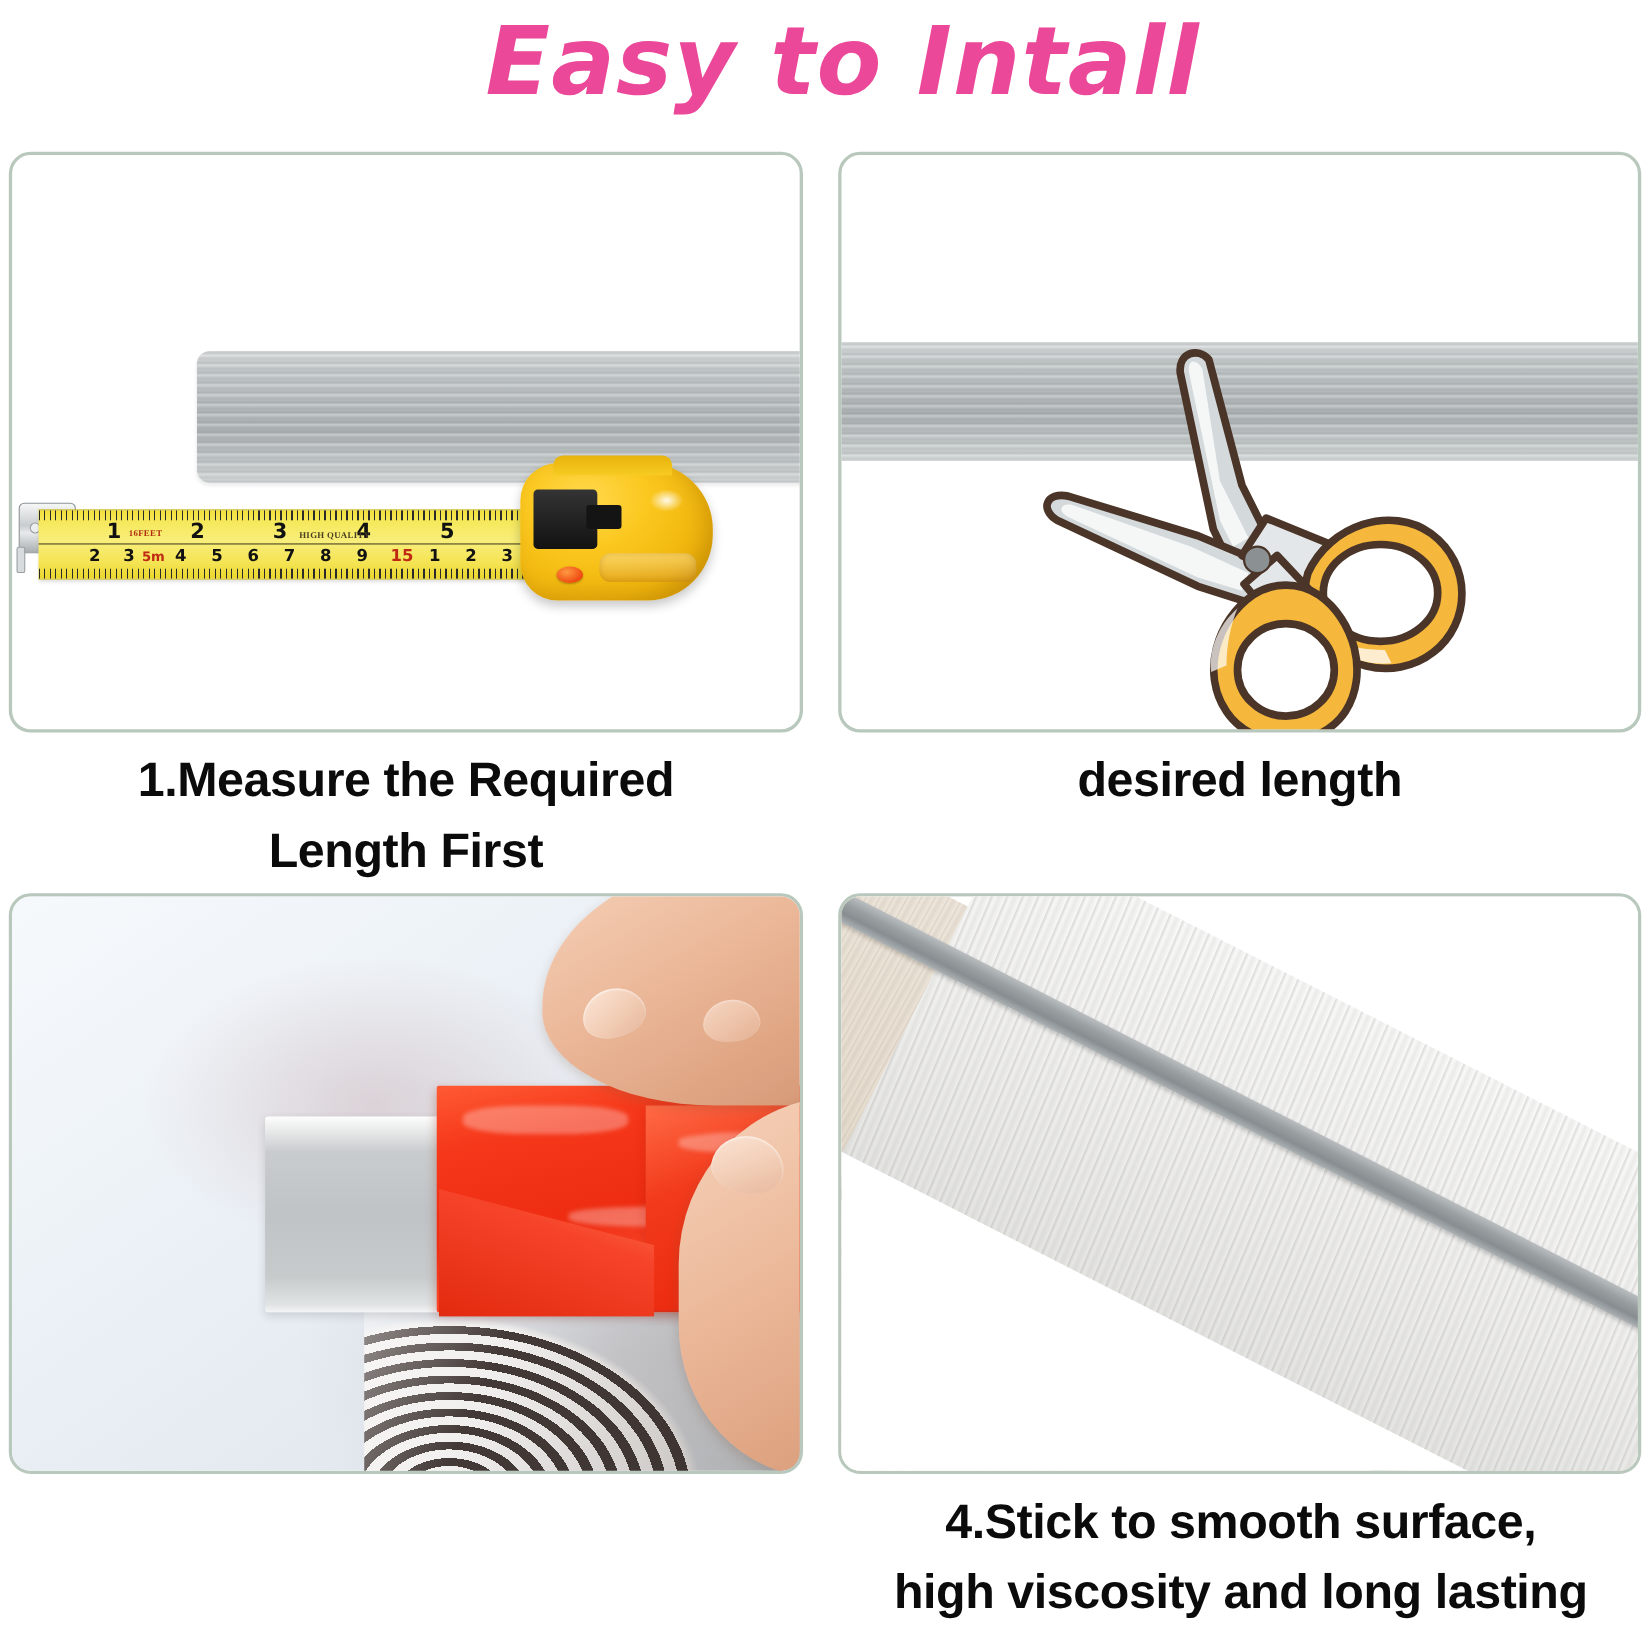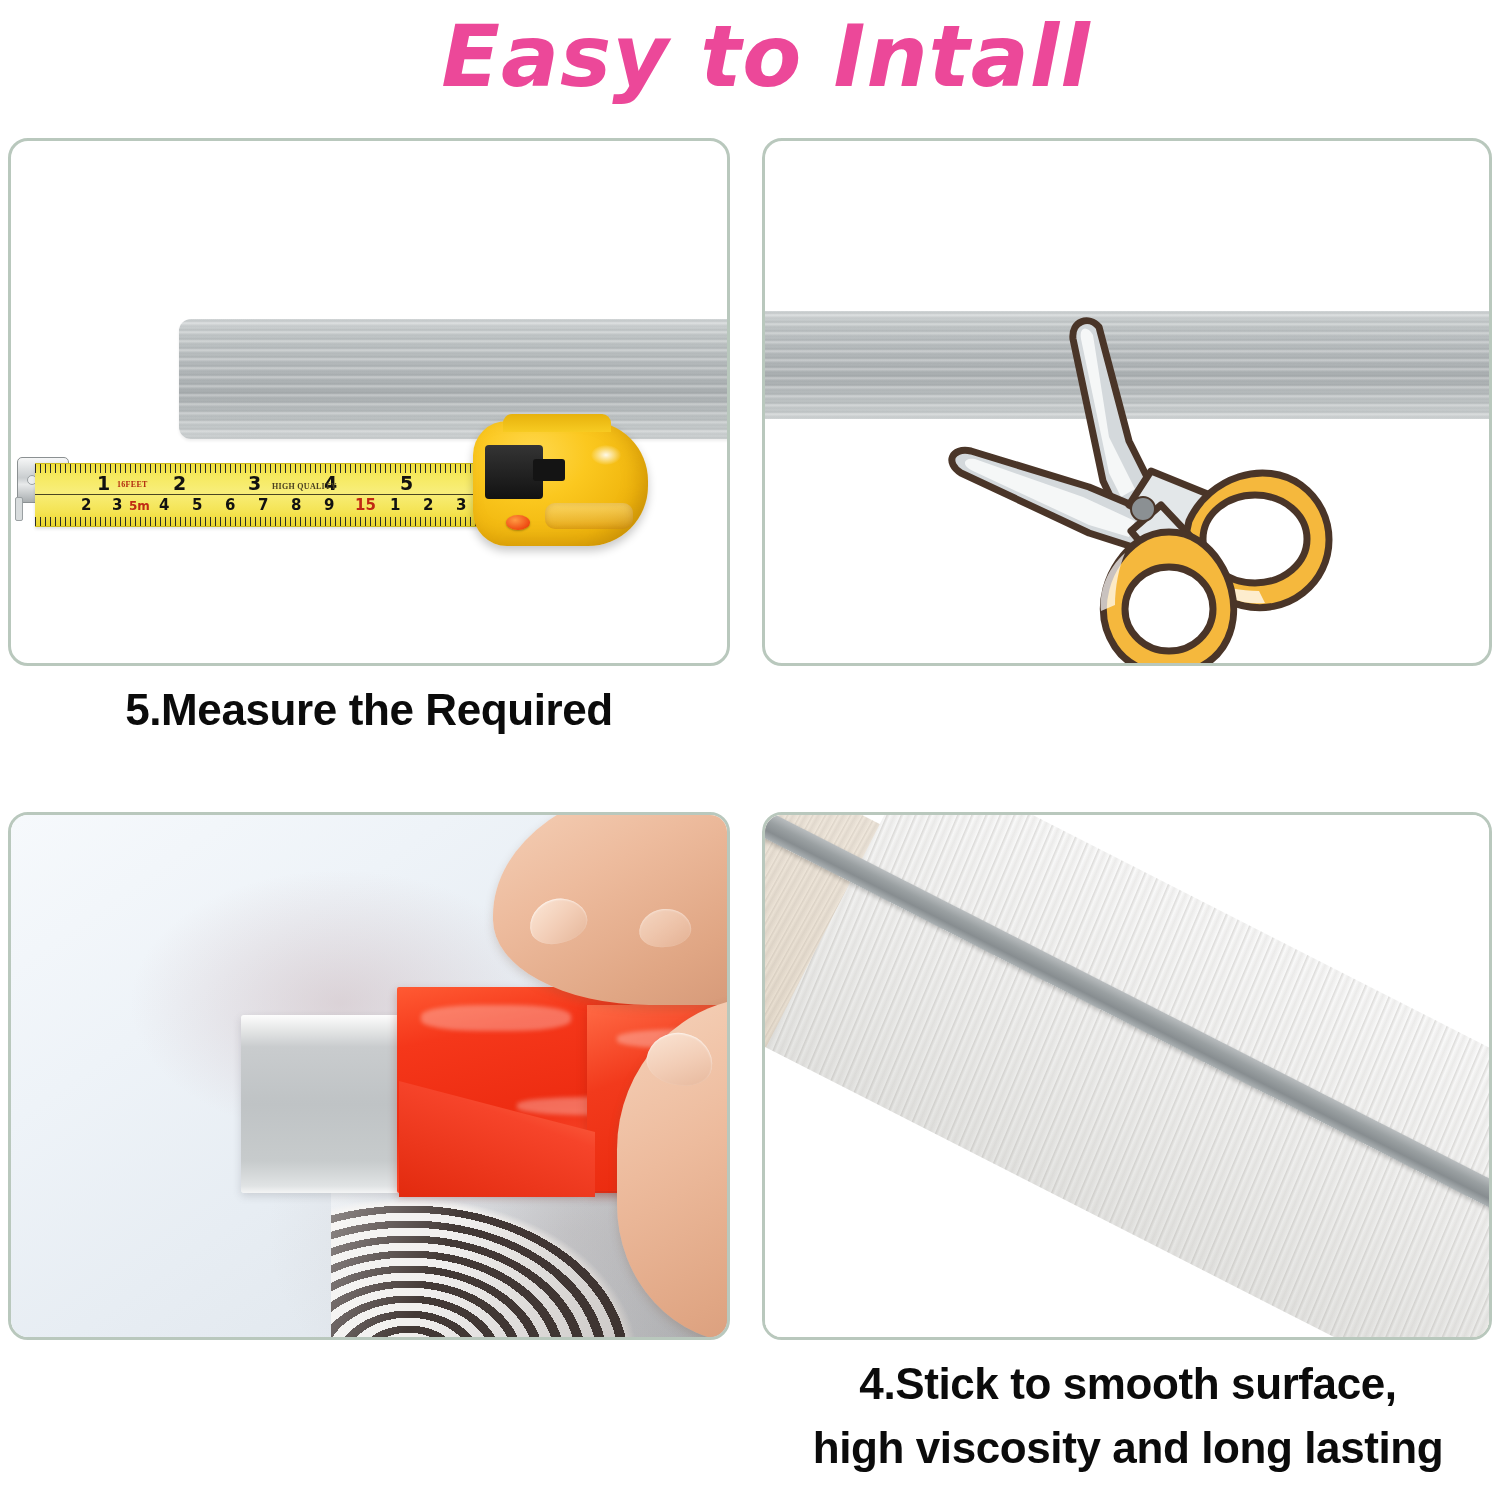--- a/index.html
+++ b/index.html
@@ -377,22 +377,24 @@
 <div class="panel" id="panel-4">
   <div id="p4-bg"></div>
   <div id="p4-wood"></div>
   <div id="p4-panel-light"></div>
   <div id="p4-trimline"></div>
   <div id="p4-trimline2"></div>
   <div id="p4-white"></div>
 </div>
 
 <div class="caption" id="cap-1">
-  <span>5.Measure the Required</span>
+  <span>1.Measure the Required</span>
+  <span class="l2">Length First</span>
 </div>
 <div class="caption" id="cap-2">
+  <span class="l2">desired length</span>
 </div>
 <div class="caption" id="cap-3">
 </div>
 <div class="caption" id="cap-4">
   <span>4.Stick to smooth surface,</span>
   <span class="l2">high viscosity and long lasting</span>
 </div>
 
 </body></html>

